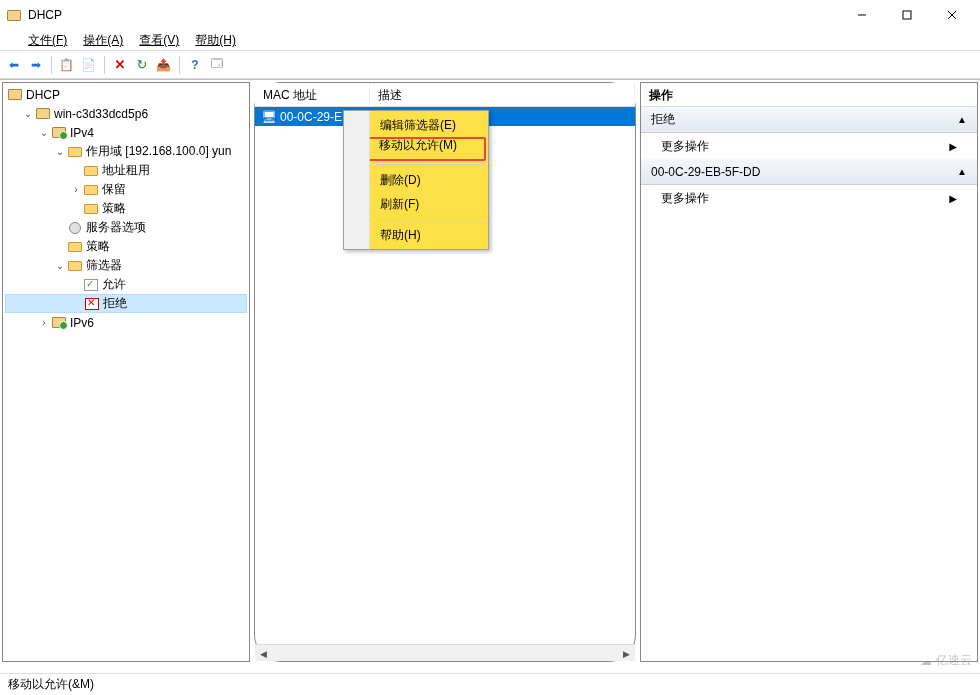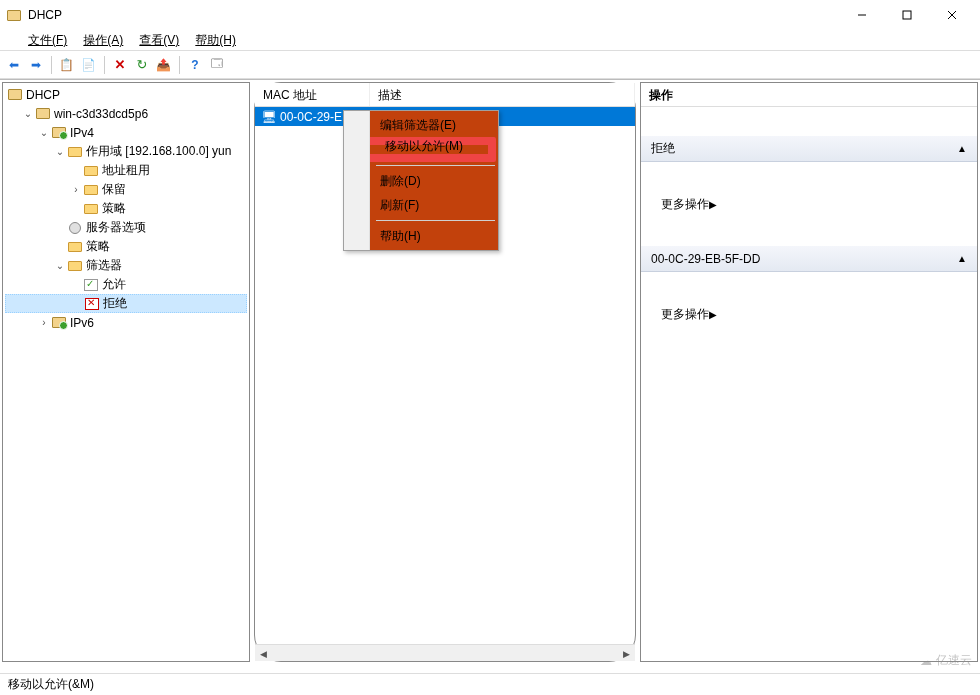--- a/index.html
+++ b/index.html
@@ -19,21 +19,21 @@
     
     .toolbar { height: 28px; display: flex; align-items: center; padding: 2px 4px; border-bottom: 1px solid #ddd; gap: 2px; }
     .tool-btn { width: 20px; height: 20px; display: flex; align-items: center; justify-content: center; cursor: pointer; border: 1px solid transparent; }
     .tool-sep { width: 1px; height: 18px; background: #ccc; margin: 0 3px; }
     
     
     .main { display: flex; height: 585px; border-top: 1px solid #bbb; }
     .panel { border: 1px solid #888; margin: 2px; background: #fff; position: relative; }
     .tree-panel { width: 248px; overflow: auto; }
     .list-panel { flex: 1; display: flex; flex-direction: column; border-radius: 27px; }
-    .action-panel { width: 338px; display: flex; flex-direction: column; gap: 29px; }
+    .action-panel { width: 338px; display: flex; flex-direction: column; }
     
     
     .tree { padding: 2px; }
     .tree-node { display: flex; align-items: center; height: 19px; padding: 0 2px; cursor: pointer; white-space: nowrap; }
     .tree-node.selected { background: #cce8ff; border: 1px dotted #99d1ff; }
     .tree-toggle { width: 14px; display: inline-flex; align-items: center; justify-content: center; color: #555; font-size: 10px; }
     .tree-icon { width: 16px; height: 16px; margin-right: 3px; display: inline-flex; align-items: center; justify-content: center; }
     .indent-1 { padding-left: 16px; }
     .indent-2 { padding-left: 32px; }
     .indent-3 { padding-left: 48px; }
@@ -46,27 +46,27 @@
     .list-row.selected { background: #0078d7; color: #fff; }
     .list-body { flex: 1; overflow: auto; position: relative; }
     .hscroll { height: 17px; border-top: 1px solid #ddd; background: #f0f0f0; position: relative; }
     .hscroll-left, .hscroll-right { width: 17px; height: 17px; position: absolute; display: flex; align-items: center; justify-content: center; font-size: 9px; color: #555; cursor: pointer; }
     .hscroll-left { left: 0; }
     .hscroll-right { right: 0; }
     
     
     .action-header { height: 24px; padding: 4px 8px; font-weight: bold; border-bottom: 1px solid #ddd; }
     .action-section { height: 26px; padding: 4px 10px; background: linear-gradient(#f4f6fb, #e4e9f2); border-bottom: 1px solid #c8d0de; display: flex; justify-content: space-between; align-items: center; cursor: pointer; }
-    .action-item { height: 26px; padding: 4px 20px; display: flex; align-items: center; cursor: pointer; }
+    .action-item { height: 26px; padding: 4px 20px; display: flex; justify-content: space-between; align-items: center; cursor: pointer; }
     .action-arrow { font-size: 10px; }
     
     
-    .context-menu { position: absolute; background: #c2410c; border: 1px solid #a0a0a0; box-shadow: 2px 2px 4px rgba(0,0,0,0.25); z-index: 100; padding: 2px; }
+    .context-menu { position: absolute; background: #fde047; border: 1px solid #a0a0a0; box-shadow: 2px 2px 4px rgba(0,0,0,0.25); z-index: 100; padding: 2px; }
     .ctx-item { height: 24px; padding: 4px 28px 4px 34px; cursor: pointer; display: flex; align-items: center; white-space: nowrap; min-width: 140px; }
-    .ctx-item.highlighted { border: 8px solid #ef4444; padding: 1px 25px 8px 31px; border-radius: 2px; }
+    .ctx-item.highlighted { border: 2px solid #ef4444; padding: 1px 25px 8px 31px; border-radius: 2px; }
     .ctx-sep { height: 1px; background: #d0d0d0; margin: 3px 1px 3px 30px; }
     .ctx-iconbar { position: absolute; left: 0; top: 0; bottom: 0; width: 26px; background: #f0f0f0; border-right: 1px solid #e0e0e0; }
     
     
     .statusbar { position: absolute; left: 0; right: 0; bottom: 0; height: 22px; border-top: 1px solid #ddd; padding: 3px 8px; display: flex; align-items: center; margin-top: 16px; }
     
     
     .watermark { position: absolute; right: 8px; bottom: 26px; opacity: 0.5; font-size: 14px; color: #888; display: flex; align-items: center; gap: 4px; }
     
     

